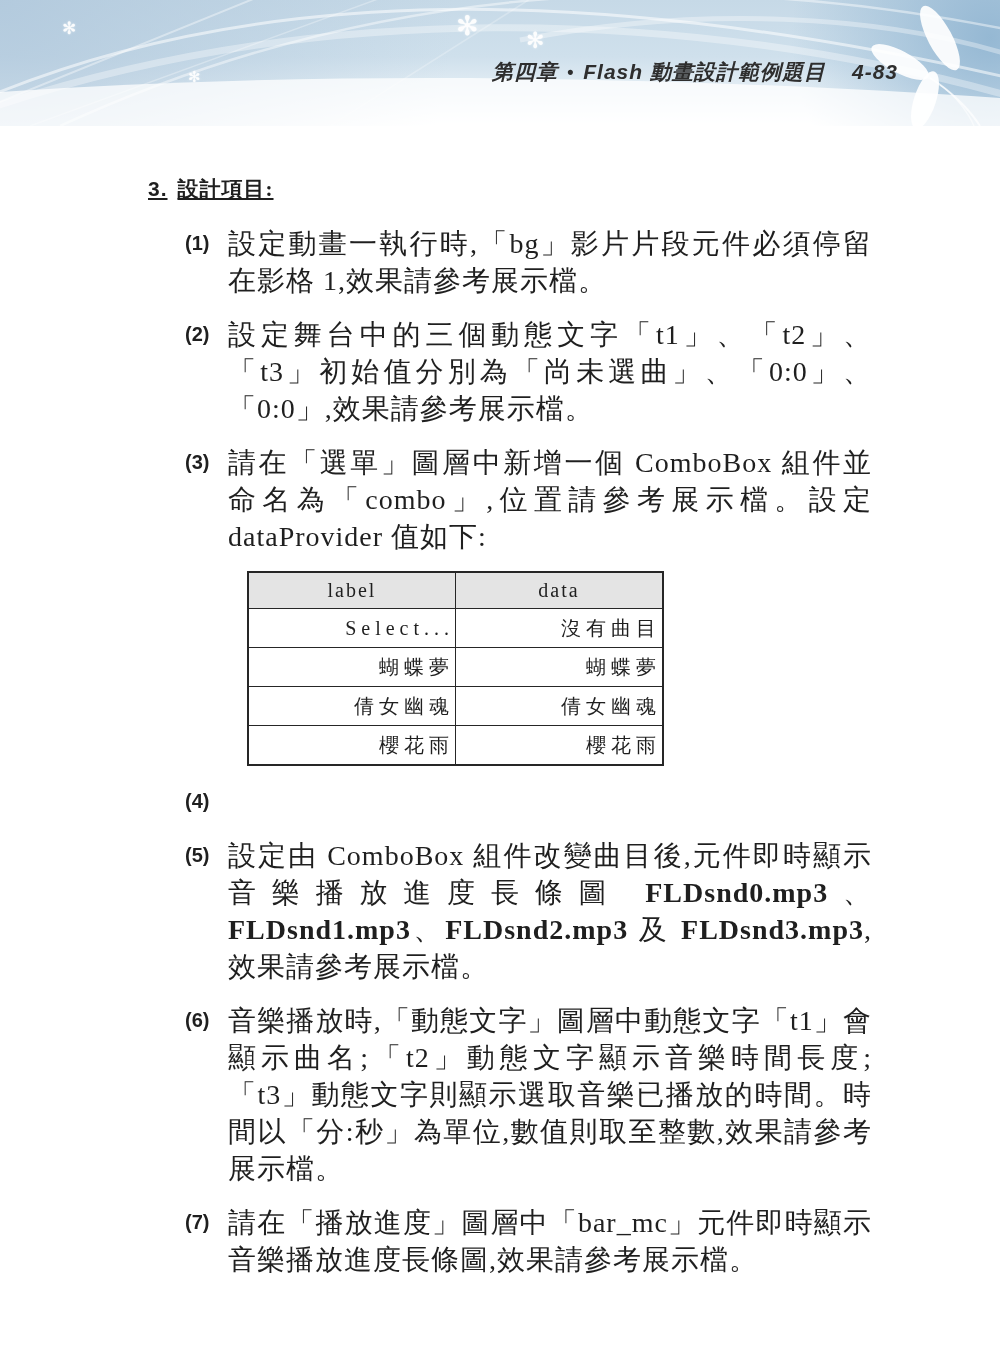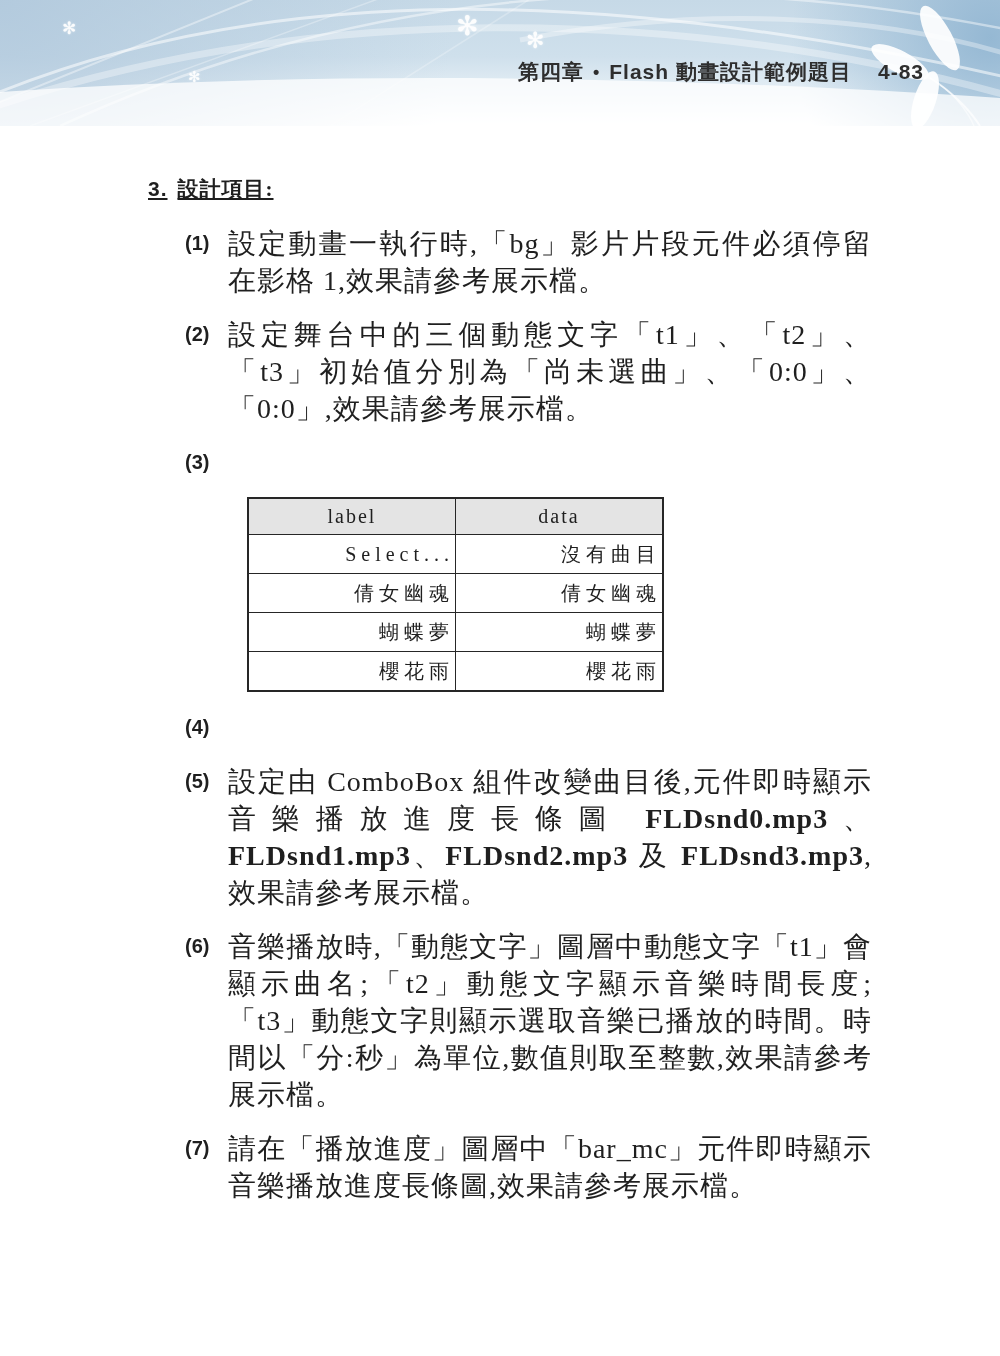--- a/index.html
+++ b/index.html
@@ -26,24 +26,24 @@
     position:absolute;color:#ffffff;opacity:.95;line-height:1;
     font-family:"DejaVu Sans",sans-serif;
     text-shadow:0 0 2px rgba(255,255,255,.8);
   }
   .flower.f1{left:62px;top:20px;font-size:17px;}
   .flower.f2{left:188px;top:70px;font-size:15px;}
   .flower.f3{left:456px;top:12px;font-size:27px;}
   .flower.f4{left:526px;top:30px;font-size:22px;}
   .petals{position:absolute;right:0;top:0;width:170px;height:126px;}
   .banner-text{
-    position:absolute;right:76px;top:58px;
+    position:absolute;right:102px;top:58px;
     font-family:"Liberation Sans","DejaVu Sans",sans-serif;
     font-size:21px;font-weight:700;color:#2e2e2e;
-    letter-spacing:1px;white-space:nowrap;
+    letter-spacing:1px;white-space:nowrap;font-style:italic;
   }
   .banner-text .bullet{margin:0 9px;font-size:18px;vertical-align:1px;}
   .banner-text .pagenum{margin-left:26px;}
   
   main.content{padding:44px 128px 0 148px;}
   .section-heading{
     font-size:21px;font-weight:700;line-height:37px;
     letter-spacing:1px;
     text-decoration:underline;
   }
@@ -123,41 +123,42 @@
     <div class="item-body"><span>設定動畫一執行時,「bg」影片片段元件必須停留在影格 1,效果請參考展示檔。</span></div>
   </div>
 
   <div class="item">
     <span class="item-num">(2)</span>
     <div class="item-body"><span>設定舞台中的三個動態文字「t1」、「t2」、「t3」初始值分別為「尚未選曲」、「0:0」、「0:0」,效果請參考展示檔。</span></div>
   </div>
 
   <div class="item">
     <span class="item-num">(3)</span>
+    <div class="item-body"><span>請在「選單」圖層中新增一個 ComboBox 組件並命名為「combo」,位置請參考展示檔。設定 dataProvider 值如下:</span></div>
   </div>
 
   <table class="data-table">
     <thead>
       <tr>
               <th>label</th>
               <th>data</th>
             </tr>
     </thead>
     <tbody>
             <tr>
               <td>Select...</td>
               <td>沒有曲目</td>
             </tr>
             <tr>
+              <td>蝴蝶夢</td>
+              <td>蝴蝶夢</td>
+            </tr>
+            <tr>
               <td>倩女幽魂</td>
               <td>倩女幽魂</td>
-            </tr>
-            <tr>
-              <td>蝴蝶夢</td>
-              <td>蝴蝶夢</td>
             </tr>
             <tr>
               <td>櫻花雨</td>
               <td>櫻花雨</td>
             </tr>
           </tbody>
   </table>
 
   <div class="item">
     <span class="item-num">(4)</span>

